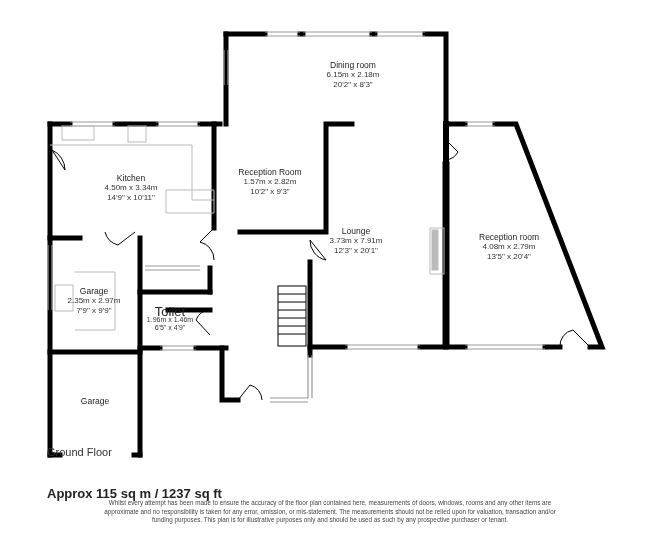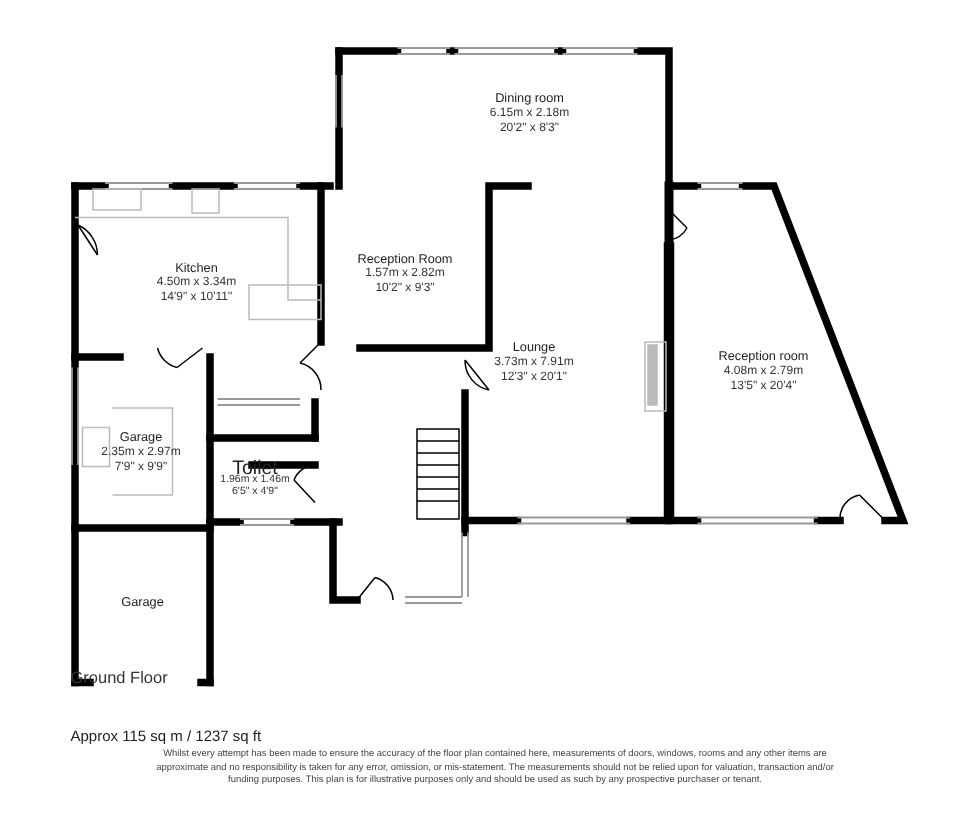--- a/index.html
+++ b/index.html
@@ -1,21 +1,21 @@
 <!DOCTYPE html>
 <html><head>
 <meta charset="utf-8">
 <style>
   html, body { margin:0; padding:0; background:#ffffff; }
   body { width:650px; height:543px; position:relative; overflow:hidden; font-family:"Liberation Sans", sans-serif; color:#222; }
   #plan { position:absolute; left:0; top:0; width:650px; height:460px; }
   .room-label { position:absolute; text-align:center; font-size:8px; line-height:10px; color:#333; transform:translateX(-50%); white-space:nowrap; }
   .room-label .name { font-weight:normal; font-size:8.5px; color:#222; }
   .floor-title { position:absolute; left:47px; top:446px; font-size:11px; color:#333; }
-  .floor-area { position:absolute; left:47px; top:486px; font-size:10px; font-weight:normal; color:#222; }
+  .floor-area { position:absolute; left:47px; top:486px; font-size:13px; font-weight:bold; color:#222; }
   .disclaimer { position:absolute; left:100px; top:499px; width:460px; font-size:6.3px; line-height:8.5px; text-align:center; color:#444; }
 </style>
 </head>
 <body>
 
 <svg id="plan" viewBox="0 0 650 460" xmlns="http://www.w3.org/2000/svg">
   <g stroke="#000" stroke-width="5" fill="none" stroke-linecap="square">
 
     <path d="M226 34 V124"></path>
     <path d="M226 34 H265"></path>

